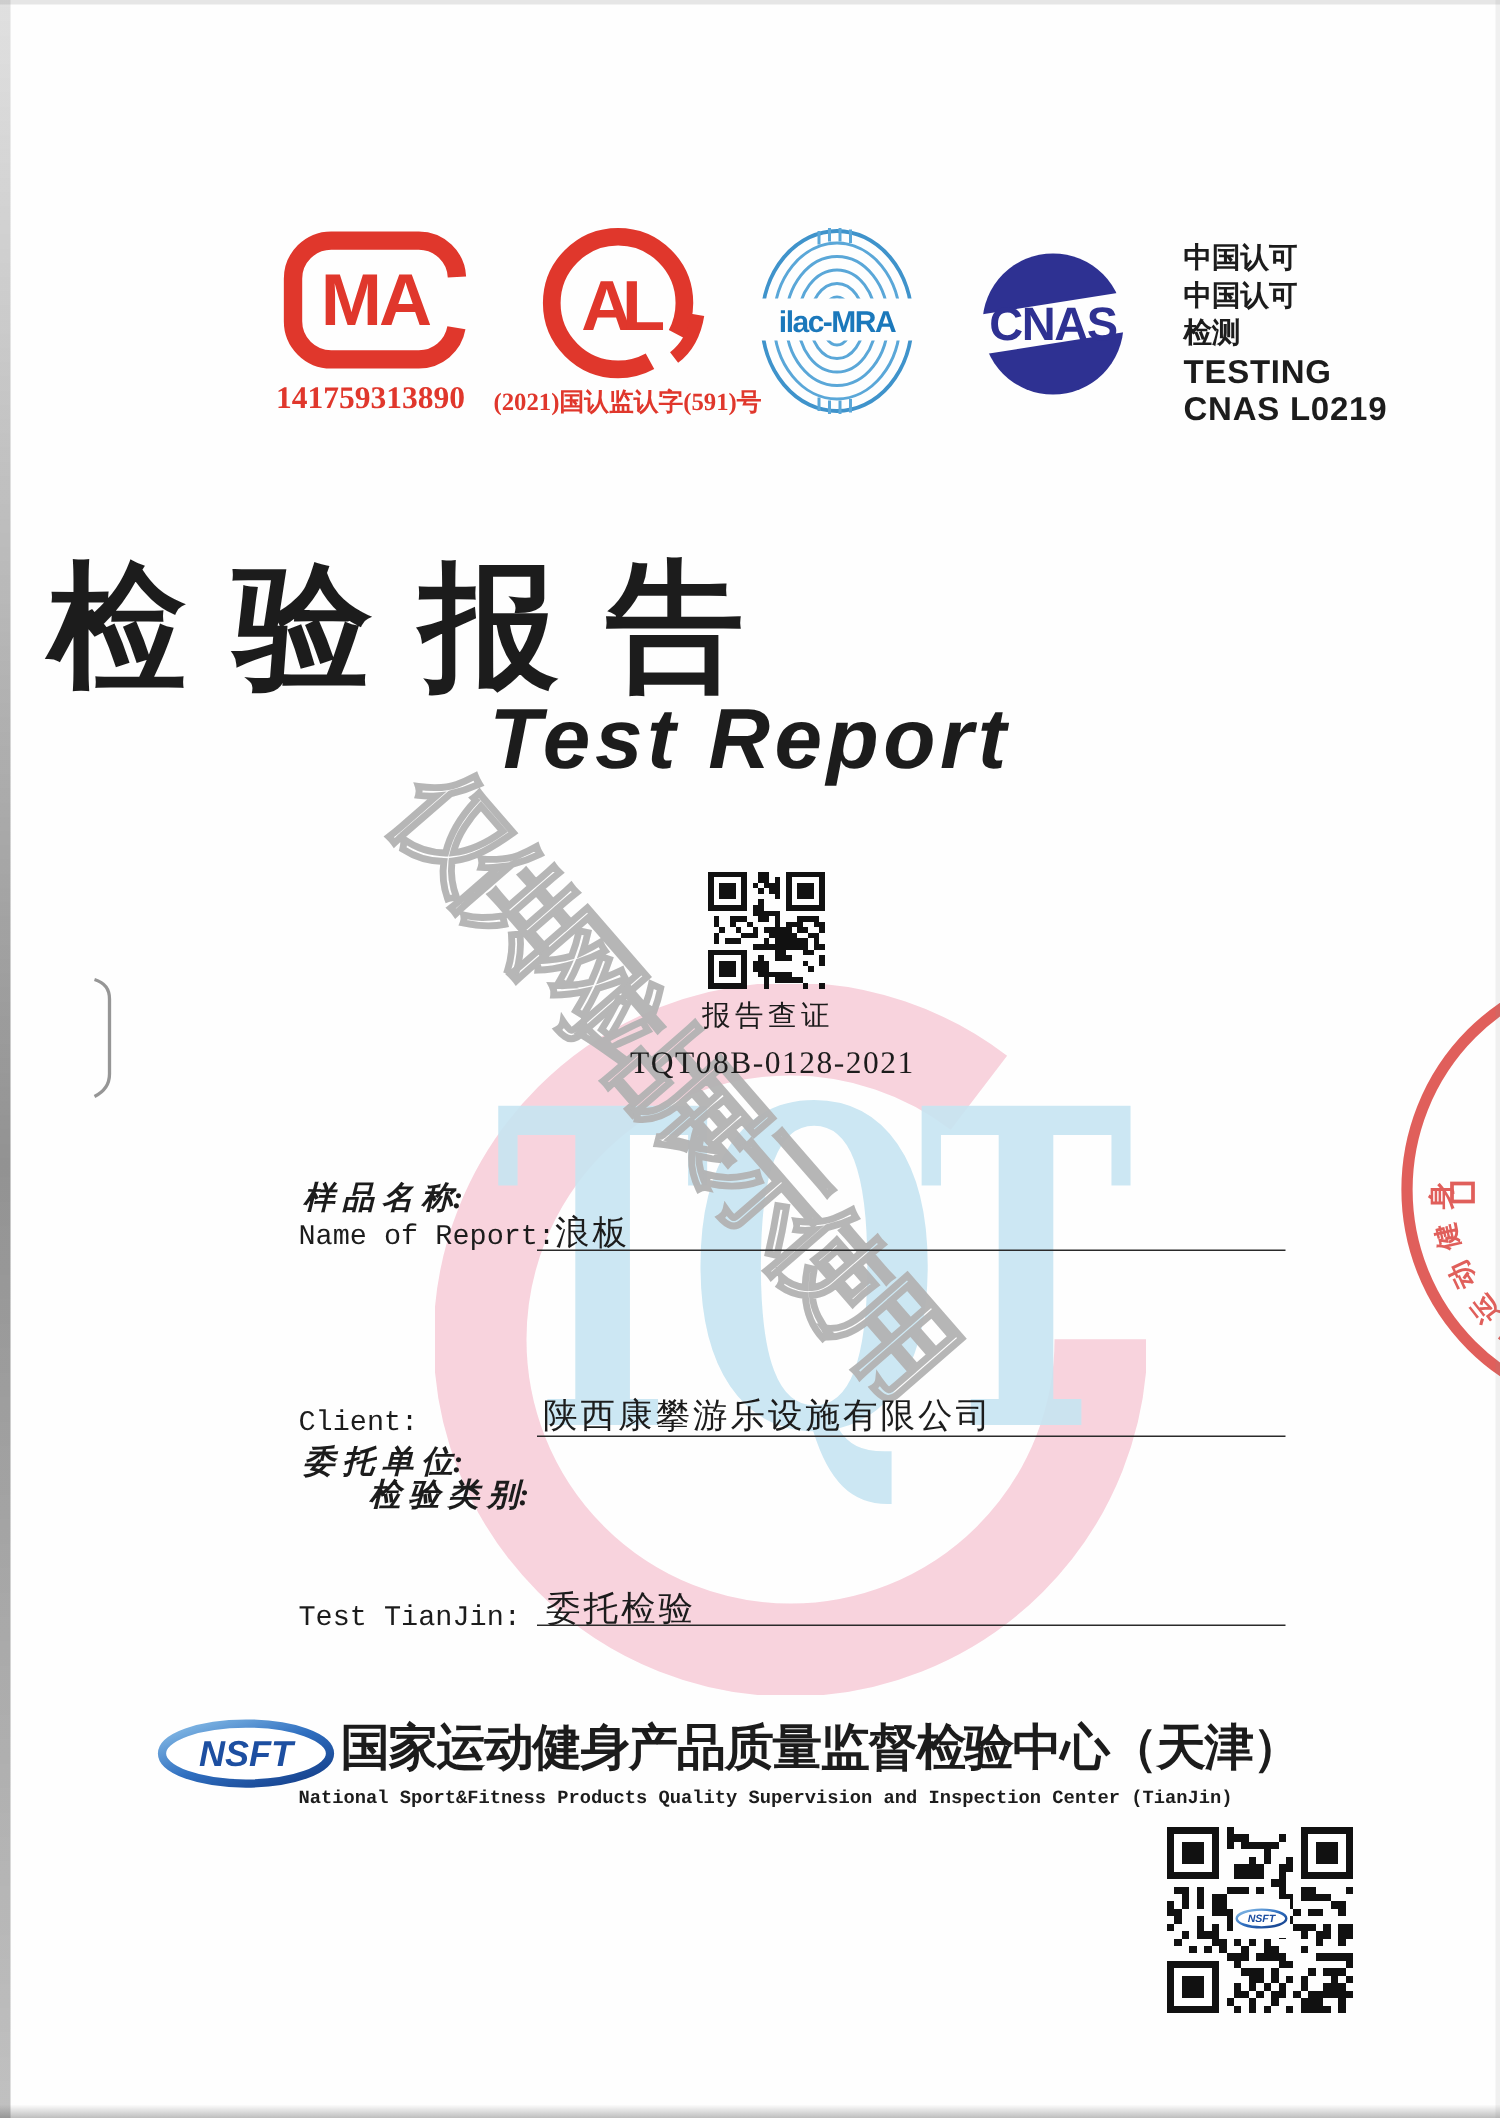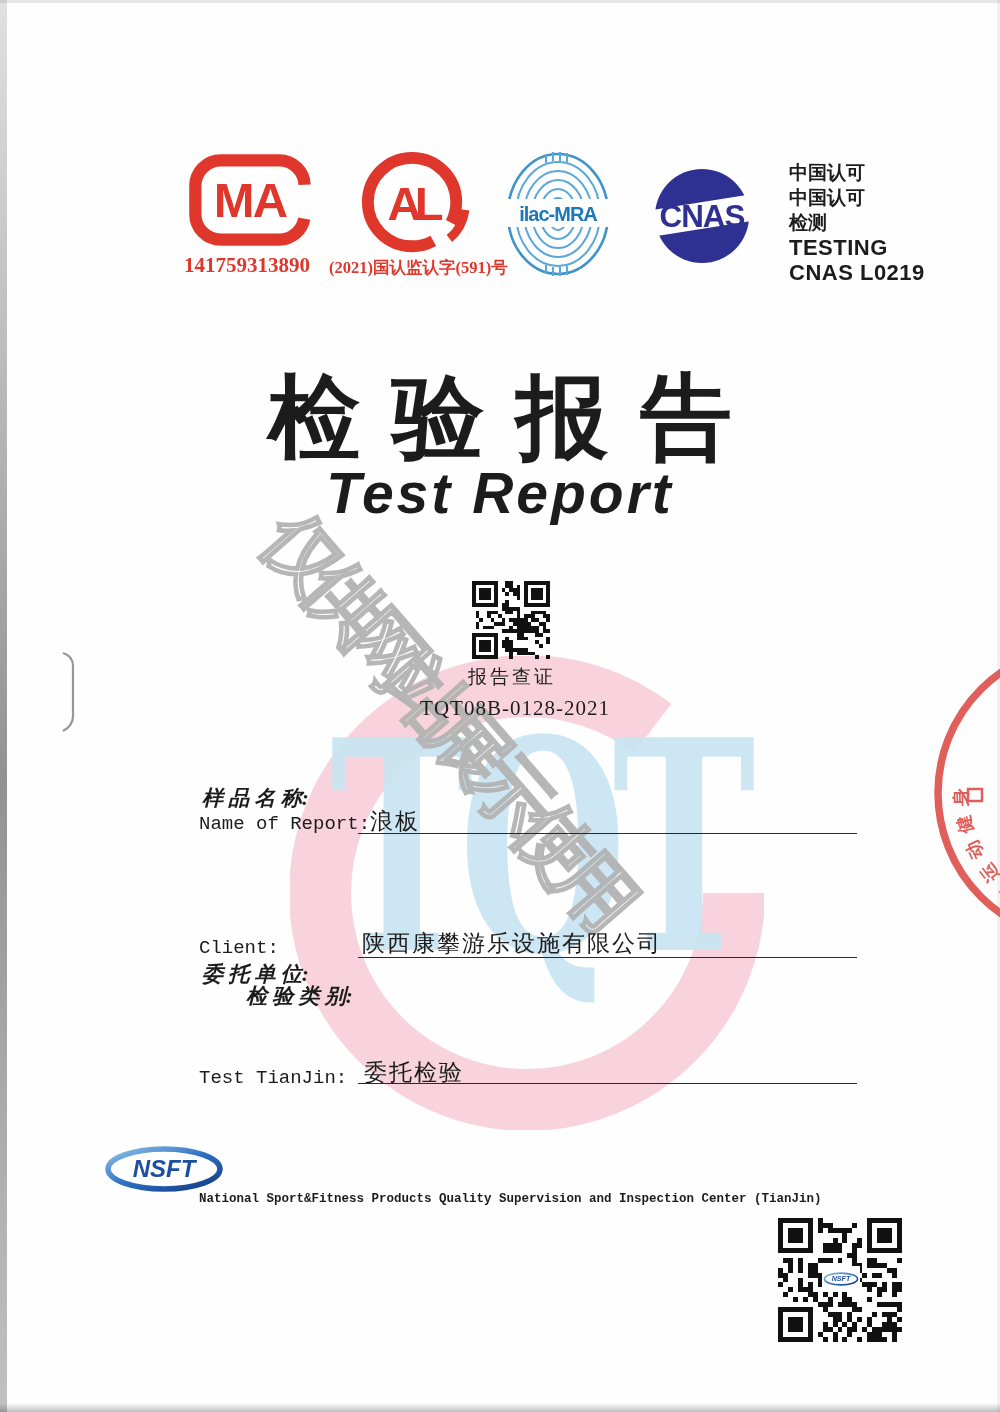--- a/index.html
+++ b/index.html
@@ -13,21 +13,21 @@
   .edge-bottom{left:0;right:0;bottom:0;height:9px;
     background:linear-gradient(to top,rgba(70,70,70,.35),rgba(120,120,120,0));}
   .edge-top{left:0;right:0;top:0;height:3px;background:rgba(120,120,120,.18);}
   .edge-right{top:0;bottom:0;right:0;width:3px;background:rgba(140,140,140,.12);}
   
   .logo-num{color:#e0372c;font-weight:bold;white-space:nowrap;}
   .accred{font-weight:bold;line-height:25px;font-size:19px;
           font-family:"Liberation Sans","DejaVu Sans",sans-serif;}
   .accred .en{font-size:22px;letter-spacing:.5px;}
   
-  .title-zh{left:0;width:100%;top:356px;text-align:center;font-size:92px;font-weight:700;
+  .title-zh{left:0;width:100%;top:356px;text-align:left;font-size:92px;font-weight:700;
             letter-spacing:32px;padding-left:32px;box-sizing:border-box;white-space:nowrap;}
   .title-en{left:0;width:100%;top:460px;text-align:center;font-size:57px;font-weight:bold;
             letter-spacing:3px;font-family:"Liberation Sans","DejaVu Sans",sans-serif;font-style:italic;}
   
   .qr1{left:472px;top:579px;width:78px;height:82px;}
   .qr-caption{left:0;width:1024px;top:664px;text-align:center;font-size:19px;letter-spacing:3px;}
   .report-no{left:0;width:1030px;top:696px;text-align:center;font-size:21px;letter-spacing:1px;}
   
   .field-zh{left:202px;font-size:21px;font-weight:600;white-space:nowrap;font-style:italic;}
   .field-en{left:199px;font-size:19px;font-family:"Liberation Mono","DejaVu Sans Mono",monospace;white-space:nowrap;}
@@ -276,20 +276,21 @@
       <g id="nsft-logo">
         <ellipse cx="61" cy="23" rx="56" ry="20" fill="#fff" stroke="url(#nsg)" stroke-width="5.5"></ellipse>
         <text x="61" y="31" text-anchor="middle" font-size="24" font-weight="bold" font-style="italic" fill="#1d4fa1" font-family="Liberation Sans, DejaVu Sans, sans-serif">NSFT</text>
       </g>
     </defs>
   </svg>
 
   <svg class="abs" style="left:103px;top:1146px;" width="122" height="46" viewBox="0 0 122 46">
       <use href="#nsft-logo"></use>
     </svg>
+  <div class="abs org-zh">国家运动健身产品质量监督检验中心（天津）</div>
   <div class="abs org-en">National Sport&amp;Fitness Products Quality Supervision and Inspection Center (TianJin)</div>
 
   <svg id="qr2" class="abs qr2" viewBox="0 0 25 25" fill="#111" shape-rendering="crispEdges">
       <rect x="8" y="0" width="1" height="1"></rect>
       <rect x="8" y="1" width="1" height="1"></rect>
       <rect x="9" y="1" width="1" height="1"></rect>
       <rect x="10" y="1" width="1" height="1"></rect>
       <rect x="15" y="1" width="1" height="1"></rect>
       <rect x="8" y="2" width="1" height="1"></rect>
       <rect x="10" y="2" width="1" height="1"></rect>

